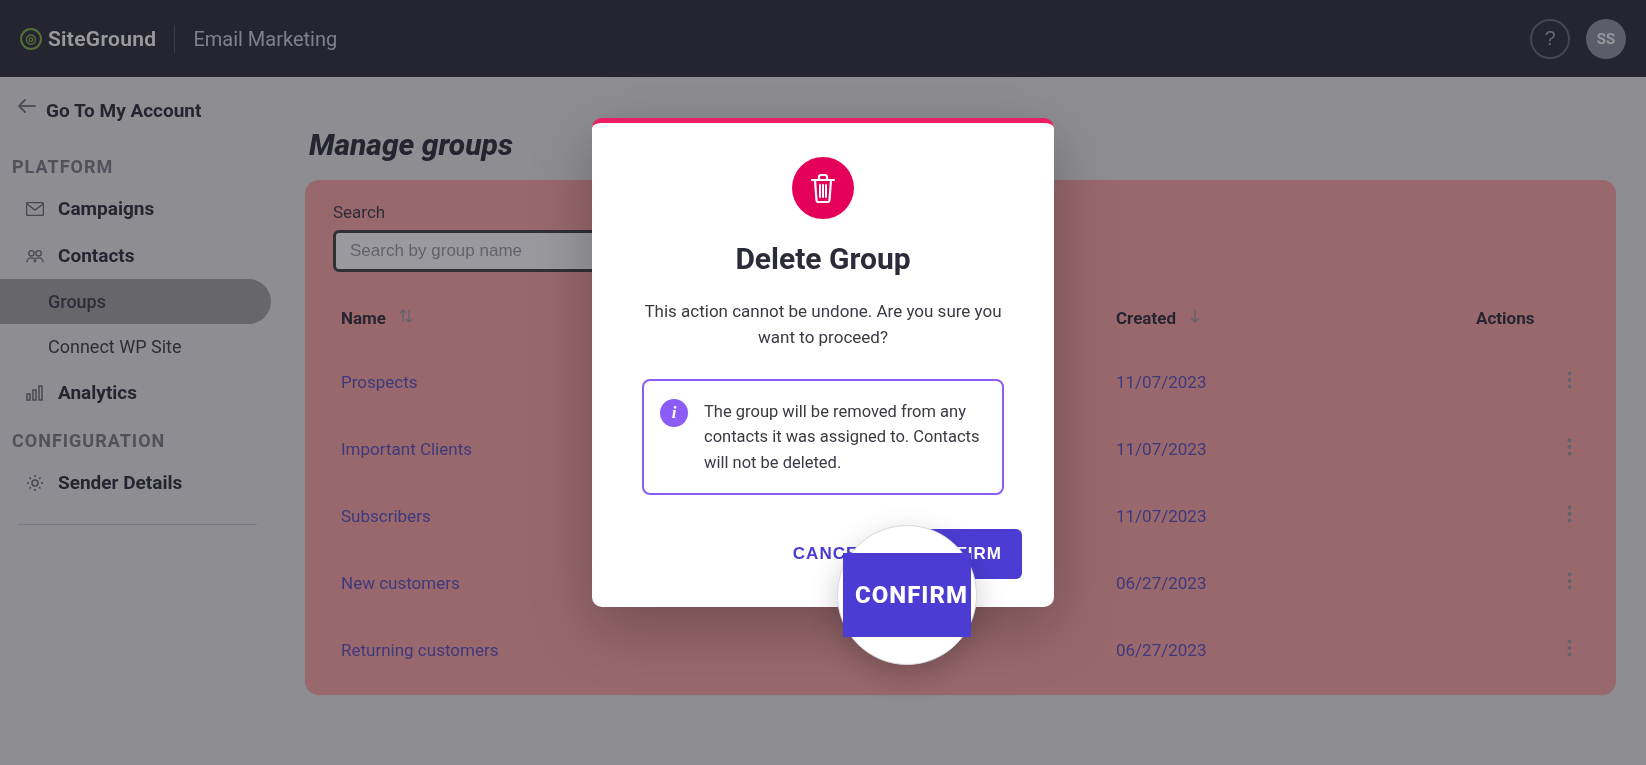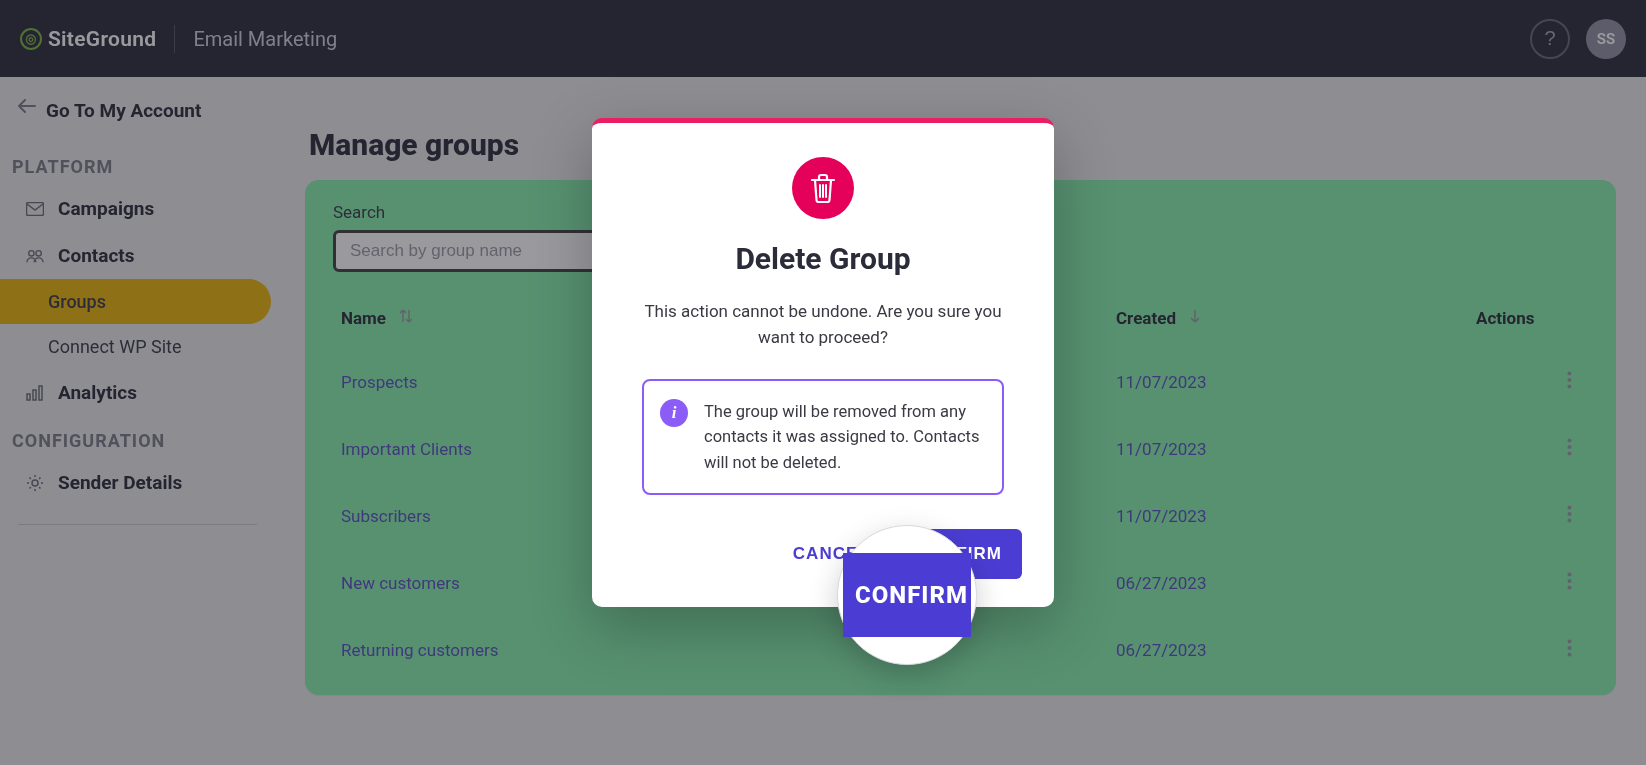--- a/index.html
+++ b/index.html
@@ -61,33 +61,33 @@
     .nav-item {
       display:flex; align-items:center; gap:14px;
       padding: 12px 26px; font-size:19px; font-weight:700; color:#2b2b3a;
       cursor:pointer;
     }
     .nav-sub {
       display:flex; align-items:center; padding:12px 18px 12px 48px;
       font-size:18px; color:#3a3a48; cursor:pointer; border-radius: 0 40px 40px 0;
       margin-right: 4px;
     }
-    .nav-sub.active { background:#eab308; font-weight:500;}
+    .nav-sub.active { background:#a3a3a3; font-weight:500;}
     .divider { height:1px; background:#c7c7cf; margin: 18px 18px; }
     .feedback { padding:0 18px; color:#5a4fc2; font-size:17px; cursor:pointer;}
 
     .icon-sm { width:18px; height:18px; display:inline-flex; align-items:center; justify-content:center; }
 
     
     .main {
       flex:1; padding: 0 30px 30px 30px; position:relative;
     }
-    .page-title { font-size:30px; font-weight:800; color:#2b2b3a; margin: 50px 0 18px 4px;}
+    .page-title { font-size:30px; font-weight:800; color:#2b2b3a; margin: 50px 0 18px 4px; font-style: italic;}
     .card {
-      background:#86efac; border-radius:14px; padding: 22px 28px 12px 28px;
+      background:#fca5a5; border-radius:14px; padding: 22px 28px 12px 28px;
       box-shadow: 0 1px 2px rgba(0,0,0,0.05);
     }
     .search-label { font-size:17px; color:#3a3a48; margin-bottom:8px; }
     .search-input {
       width: 440px; height:42px; border:3px solid #404040; border-radius:6px;
       background:#fff; padding:0 14px; font-size:17px; color:#333;
     }
     .search-input::placeholder{ color:#9a9aa6; }
 
     table.data { width:100%; border-collapse:collapse; margin-top:22px; }

